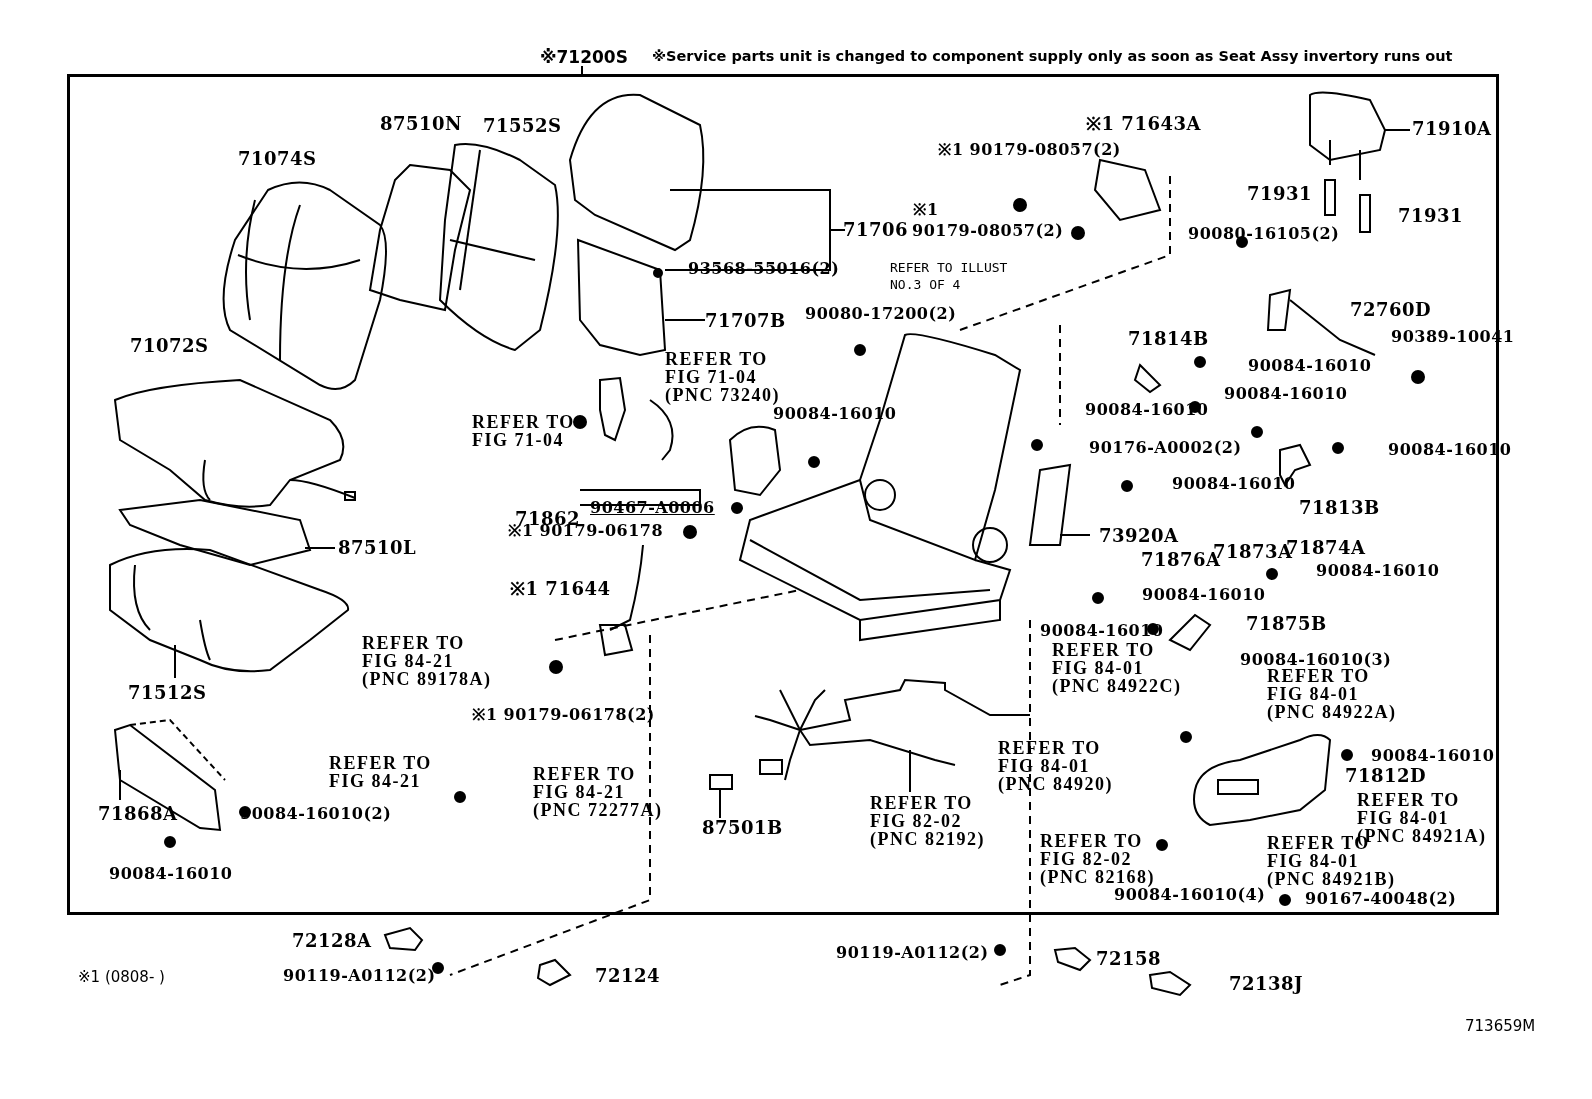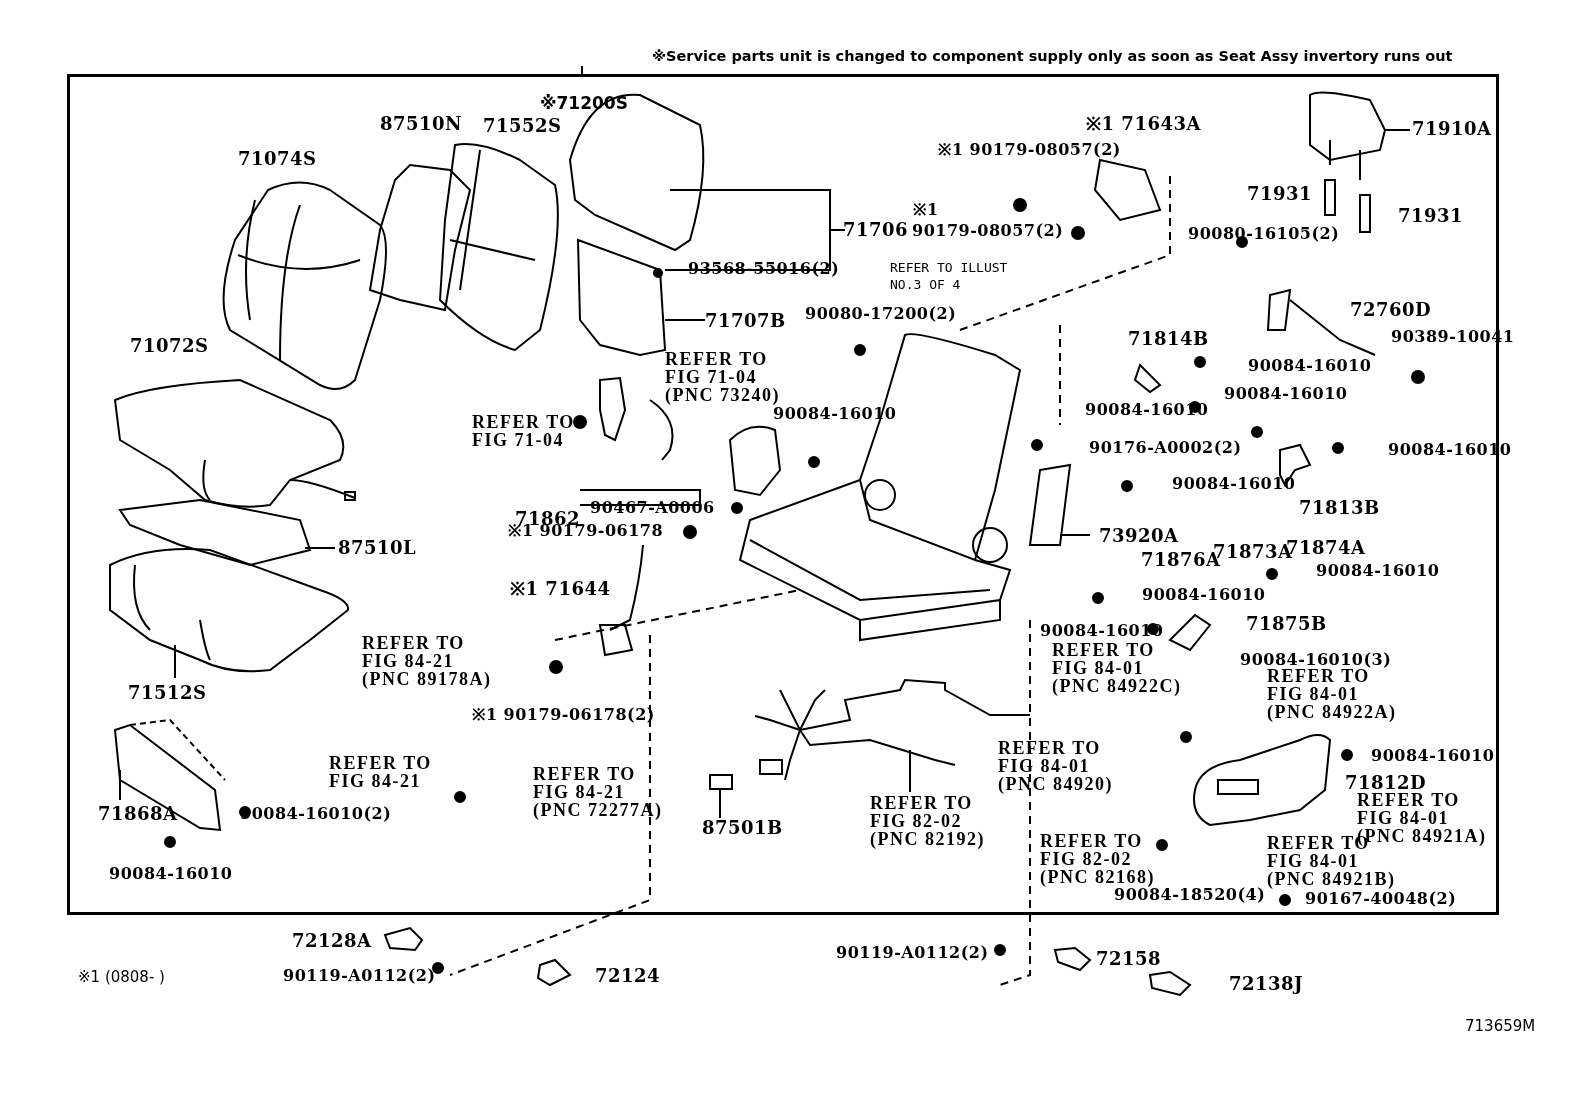--- a/index.html
+++ b/index.html
@@ -147,38 +147,38 @@
       <circle cx="1285" cy="900" r="5"></circle>
       <circle cx="460" cy="797" r="5"></circle>
     <circle cx="245" cy="812" r="5"></circle>
       <circle cx="170" cy="842" r="5"></circle>
       <circle cx="438" cy="968" r="5"></circle>
     <circle cx="1000" cy="950" r="5"></circle>
       <circle cx="580" cy="422" r="6"></circle>
   </g>
 </svg>
 
-<div class="note" style="left:540px;top:47px;font-size:17px;margin-top:46px;">※71200S</div>
+<div class="note" style="left:540px;top:47px;font-size:17px;">※71200S</div>
 <div class="note" style="left:652px;top:48px;font-size:14.5px;">※Service parts unit is changed to component supply only as soon as  Seat Assy invertory runs out</div>
 
 <div class="lbl big" style="left:238px;top:150px;">71074S</div>
 <div class="lbl big" style="left:380px;top:115px;">87510N</div>
 <div class="lbl big" style="left:483px;top:117px;">71552S</div>
 <div class="lbl big" style="left:130px;top:337px;">71072S</div>
 <div class="lbl big" style="left:338px;top:539px;">87510L</div>
 <div class="lbl big" style="left:128px;top:684px;">71512S</div>
 <div class="lbl big" style="left:98px;top:805px;">71868A</div>
 <div class="lbl" style="left:240px;top:805px;">90084-16010(2)</div>
 <div class="lbl" style="left:109px;top:865px;">90084-16010</div>
 
 <div class="lbl big" style="left:843px;top:221px;">71706</div>
 <div class="lbl" style="left:688px;top:260px;">93568-55016(2)</div>
 <div class="lbl big" style="left:705px;top:312px;">71707B</div>
 <div class="lbl big" style="left:515px;top:486px;margin-top:24px;">71862</div>
-<div class="lbl" style="left:590px;top:499px;">90467-A0006</div>
+<div class="lbl" style="left:590px;top:499px;text-decoration:underline;">90467-A0006</div>
 <div class="lbl" style="left:508px;top:522px;">※1 90179-06178</div>
 <div class="lbl big" style="left:510px;top:580px;">※1 71644</div>
 <div class="lbl" style="left:472px;top:706px;">※1 90179-06178(2)</div>
 <div class="lbl" style="left:773px;top:405px;">90084-16010</div>
 <div class="lbl" style="left:805px;top:305px;">90080-17200(2)</div>
 
 <div class="lbl" style="left:938px;top:141px;">※1 90179-08057(2)</div>
 <div class="lbl" style="left:913px;top:201px;">※1</div>
 <div class="lbl" style="left:912px;top:222px;">90179-08057(2)</div>
 <div class="lbl big" style="left:1086px;top:115px;">※1 71643A</div>
@@ -201,22 +201,22 @@
 <div class="lbl big" style="left:1213px;top:495px;margin-top:48px;">71873A</div>
 <div class="lbl big" style="left:1099px;top:527px;">73920A</div>
 <div class="lbl big" style="left:1141px;top:551px;">71876A</div>
 <div class="lbl" style="left:1142px;top:586px;">90084-16010</div>
 <div class="lbl big" style="left:1286px;top:539px;">71874A</div>
 <div class="lbl" style="left:1316px;top:562px;">90084-16010</div>
 <div class="lbl" style="left:1040px;top:622px;">90084-16010</div>
 <div class="lbl big" style="left:1246px;top:615px;">71875B</div>
 <div class="lbl" style="left:1240px;top:651px;">90084-16010(3)</div>
 <div class="lbl" style="left:1371px;top:747px;">90084-16010</div>
-<div class="lbl big" style="left:1345px;top:767px;margin-top:7px;">71812D</div>
-<div class="lbl" style="left:1114px;top:886px;">90084-18520(4)</div>
+<div class="lbl big" style="left:1345px;top:767px;">71812D</div>
+<div class="lbl" style="left:1114px;top:886px;">90084-16010(4)</div>
 <div class="lbl" style="left:1305px;top:890px;">90167-40048(2)</div>
 <div class="lbl big" style="left:702px;top:819px;">87501B</div>
 
 <div class="lbl big" style="left:292px;top:932px;">72128A</div>
 <div class="lbl" style="left:283px;top:967px;">90119-A0112(2)</div>
 <div class="lbl big" style="left:595px;top:967px;">72124</div>
 <div class="lbl" style="left:836px;top:944px;">90119-A0112(2)</div>
 <div class="lbl big" style="left:1096px;top:950px;">72158</div>
 <div class="lbl big" style="left:1229px;top:975px;">72138J</div>
 

